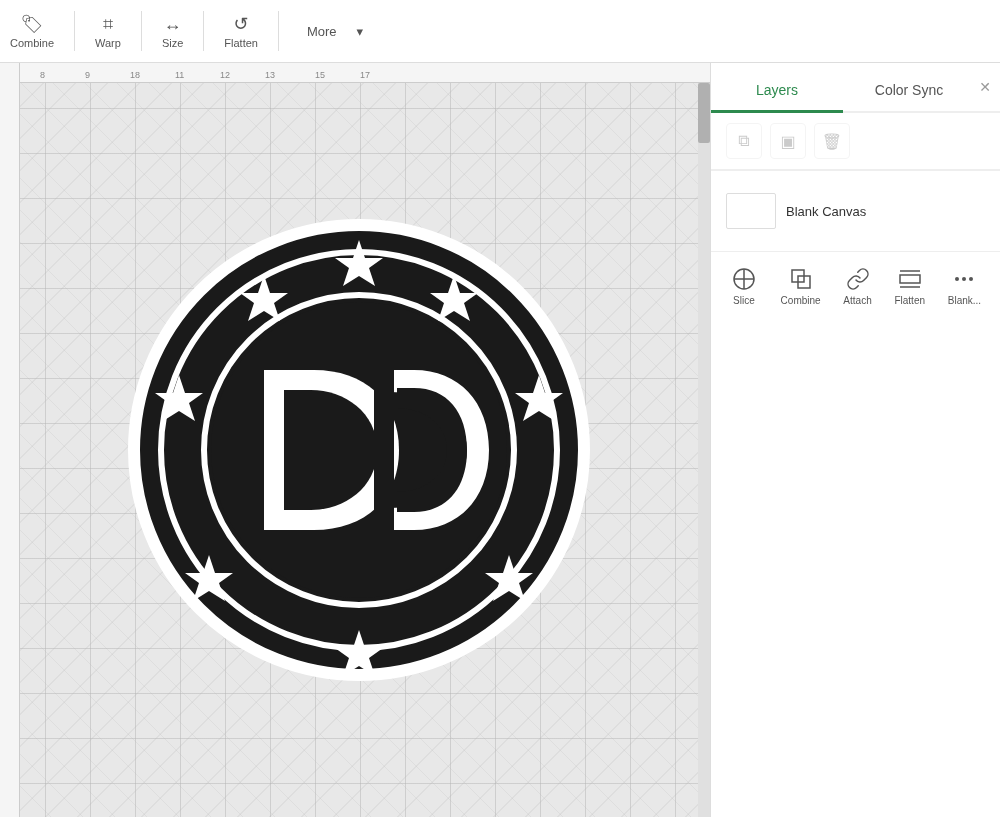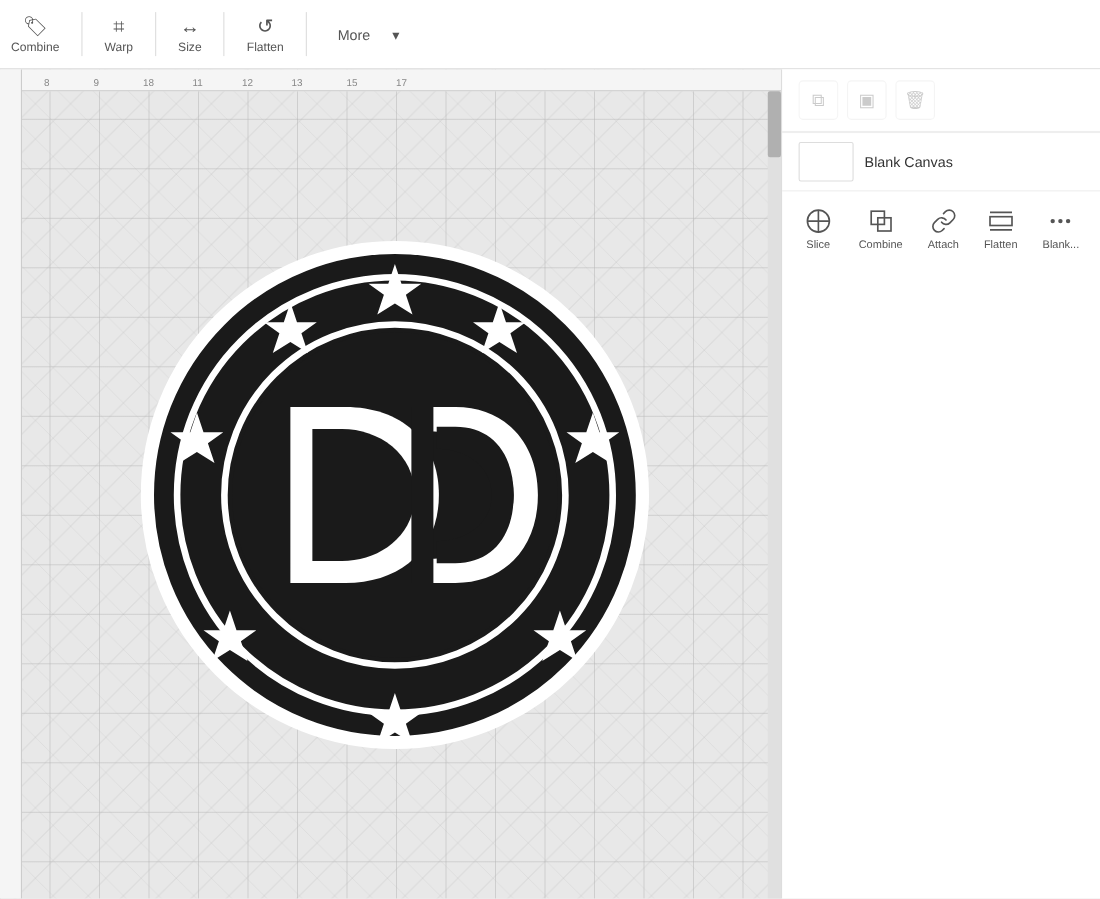--- a/index.html
+++ b/index.html
@@ -399,35 +399,44 @@
 
             <rect x="15" y="-80" width="20" height="160" fill="#1a1a1a"></rect>
           </g>
         </g>
       </svg>
     </div>
   </div>
 
   <div class="right-panel">
 
+    <div class="panel-tabs">
+      <div class="panel-tab active">
+        <span>Layers</span>
+      </div>
+      <div class="panel-tab">
+        <span>Color Sync</span>
+      </div>
+      <div class="panel-tab-close">✕</div>
+    </div>
 
     <div class="layer-actions">
       <div class="layer-action-btn disabled">
         <span>⧉</span>
       </div>
       <div class="layer-action-btn disabled">
         <span>▣</span>
       </div>
       <div class="layer-action-btn disabled">
         <span>🗑</span>
       </div>
     </div>
 
 
-    <div style="padding: 0 10px; border-top: 1px solid #eee;">
+    <div style="padding: 14px 10px; border-top: 1px solid #eee;">
       <div class="blank-canvas-item">
         <div class="blank-canvas-thumbnail"></div>
         <span class="layer-name">Blank Canvas</span>
       </div>
     </div>
 
     <div class="panel-bottom">
       <div class="bottom-tools">
         <div class="bottom-tool-btn">
           <div class="bottom-tool-icon">

